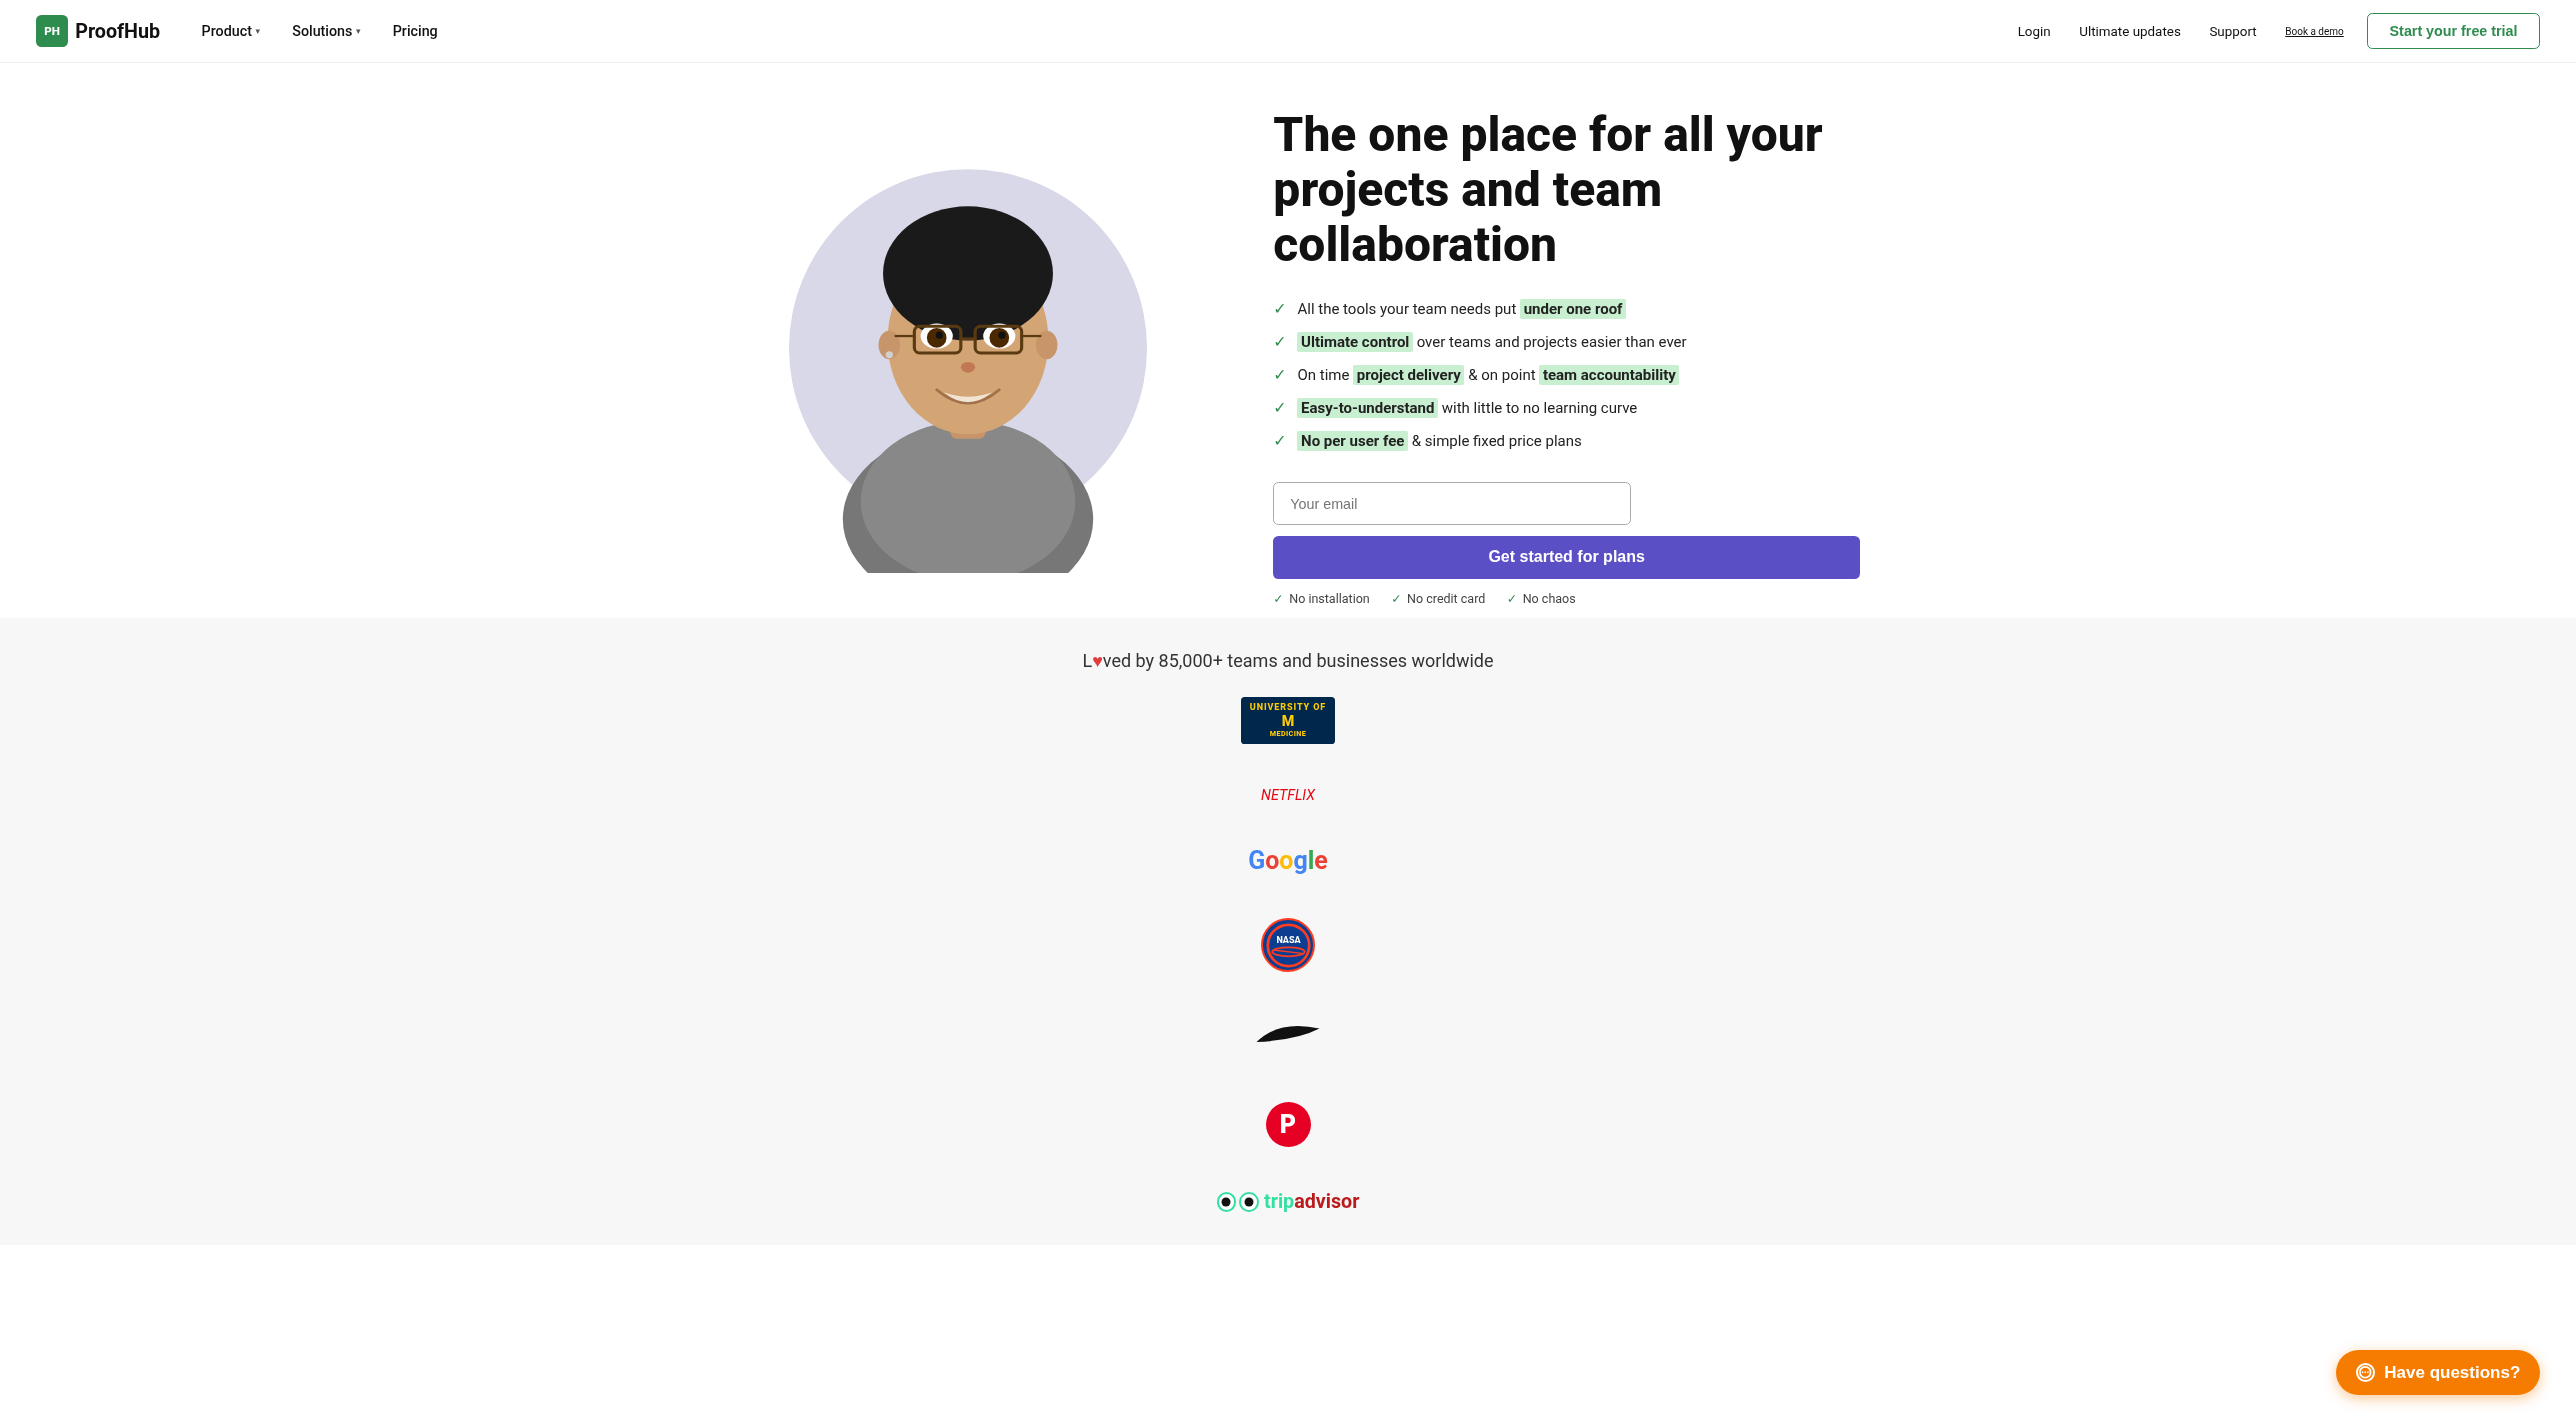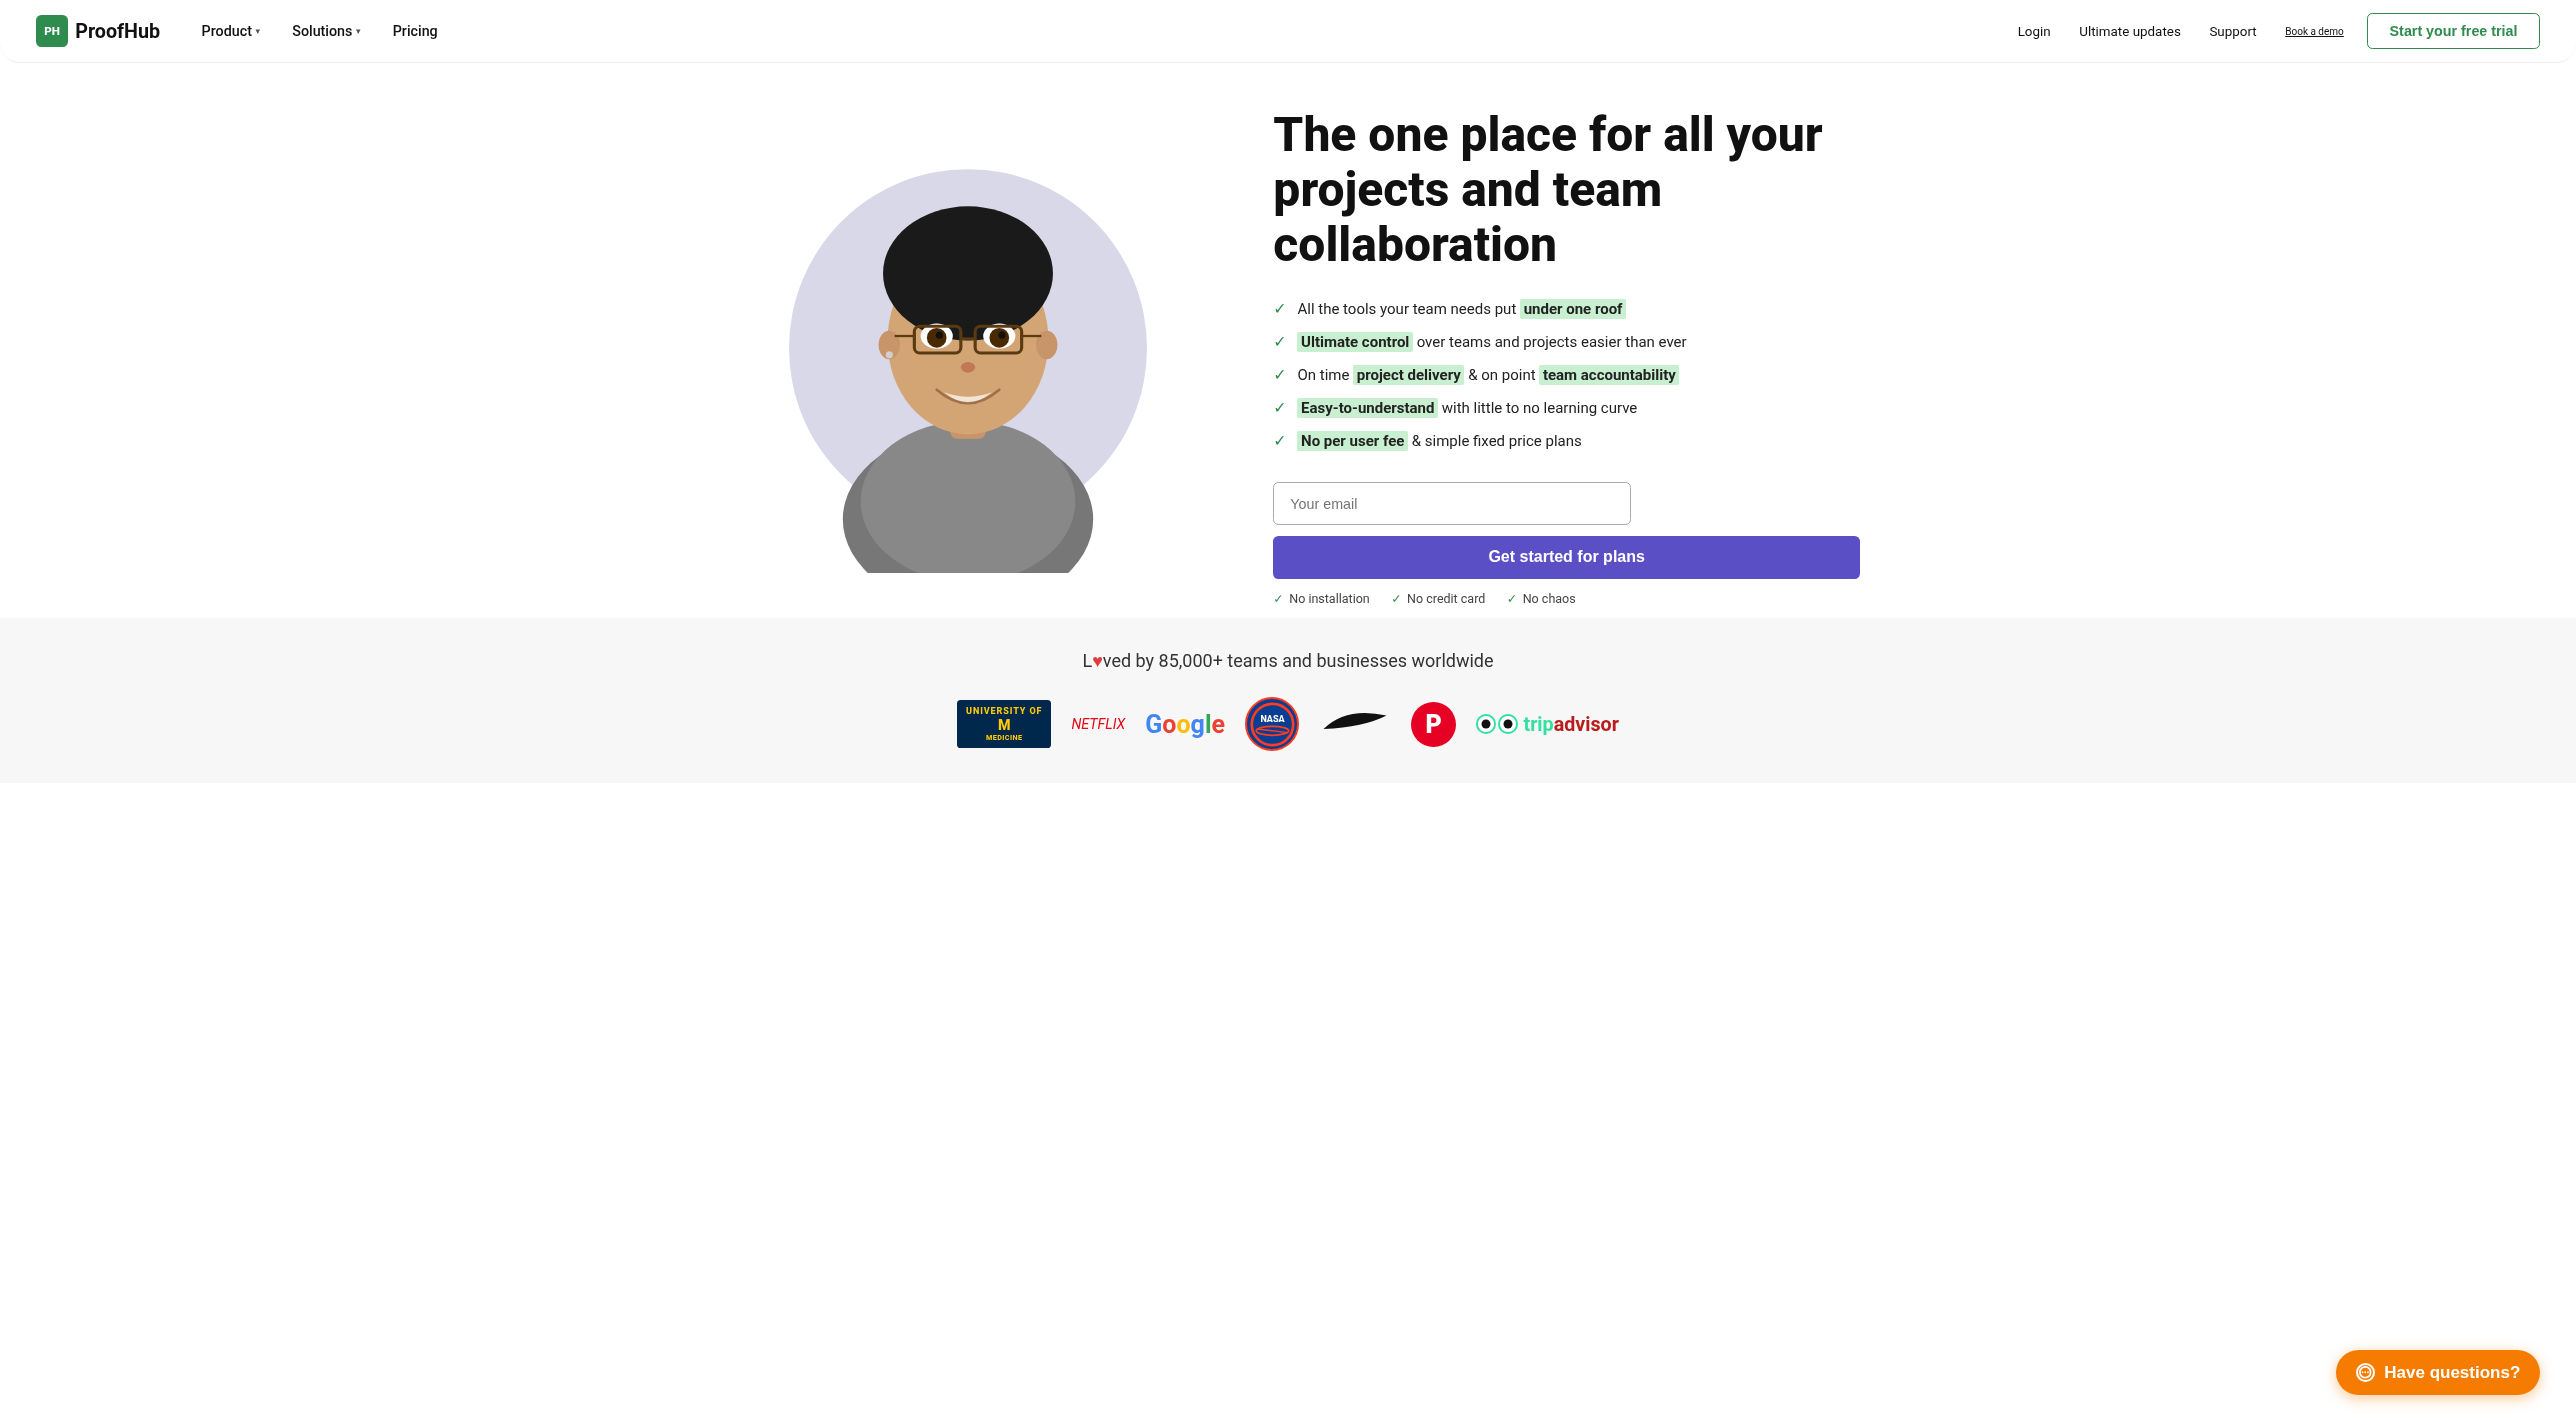--- a/index.html
+++ b/index.html
@@ -9,21 +9,20 @@
     nav {
       display: flex;
       align-items: center;
       padding: 0 36px;
       height: 63px;
       border-bottom: 0.9px solid #eee;
       position: sticky;
       top: 0;
       background: #fff;
       z-index: 100;
-      border-radius: 20px;
     }
     .nav-logo {
       display: flex;
       align-items: center;
       gap: 7.2px;
       text-decoration: none;
       margin-right: 29px;
     }
     .logo-icon {
       background: #2d8c4e;
@@ -230,22 +229,23 @@
       color: #333;
       margin-bottom: 25px;
     }
     .loved-heart {
       color: #e03e3e;
     }
     .logos-row {
       display: flex;
       align-items: center;
       justify-content: center;
-      gap: 20px;
+      gap: 43px;
       flex-wrap: wrap;
+      flex-direction: column;
     }
     .logo-netflix { color: #e50914; font-style: italic; }
     .logo-michigan {
       background: #00274c;
       color: #ffcb05;
       padding: 5.4px 9px;
       border-radius: 3.6px;
       font-size: 10.7px;
       font-weight: 800;
       text-align: center;

